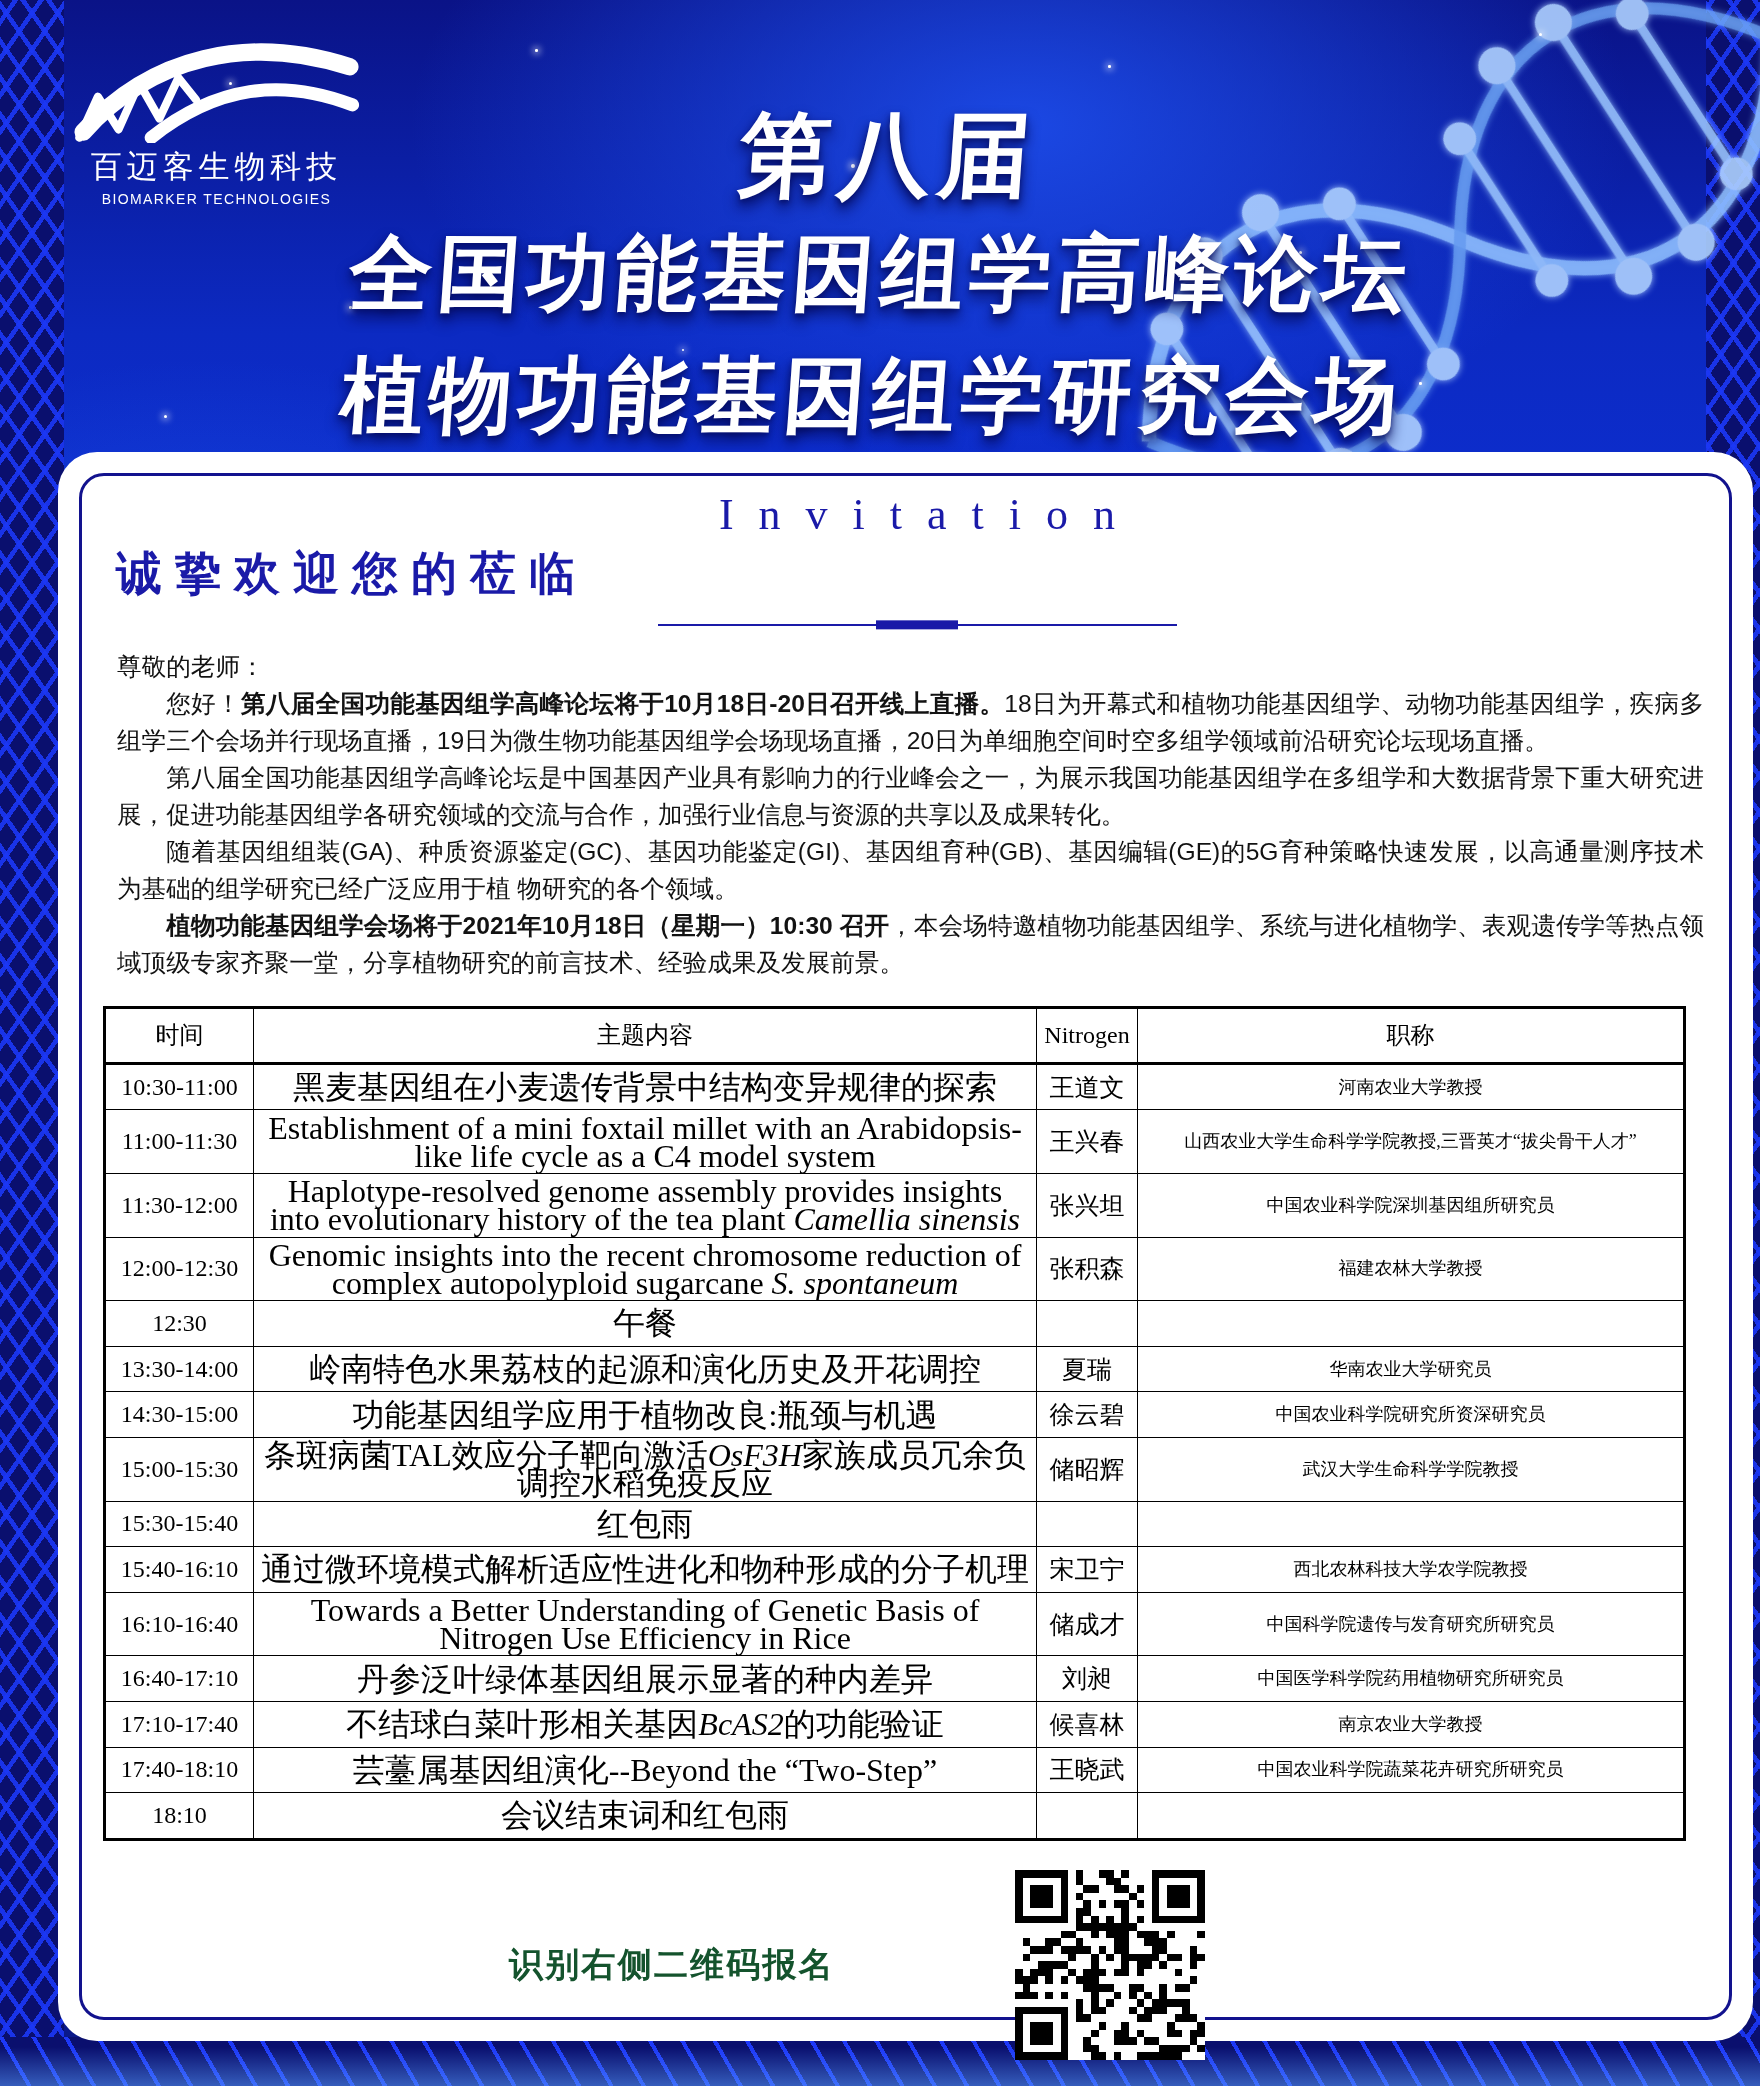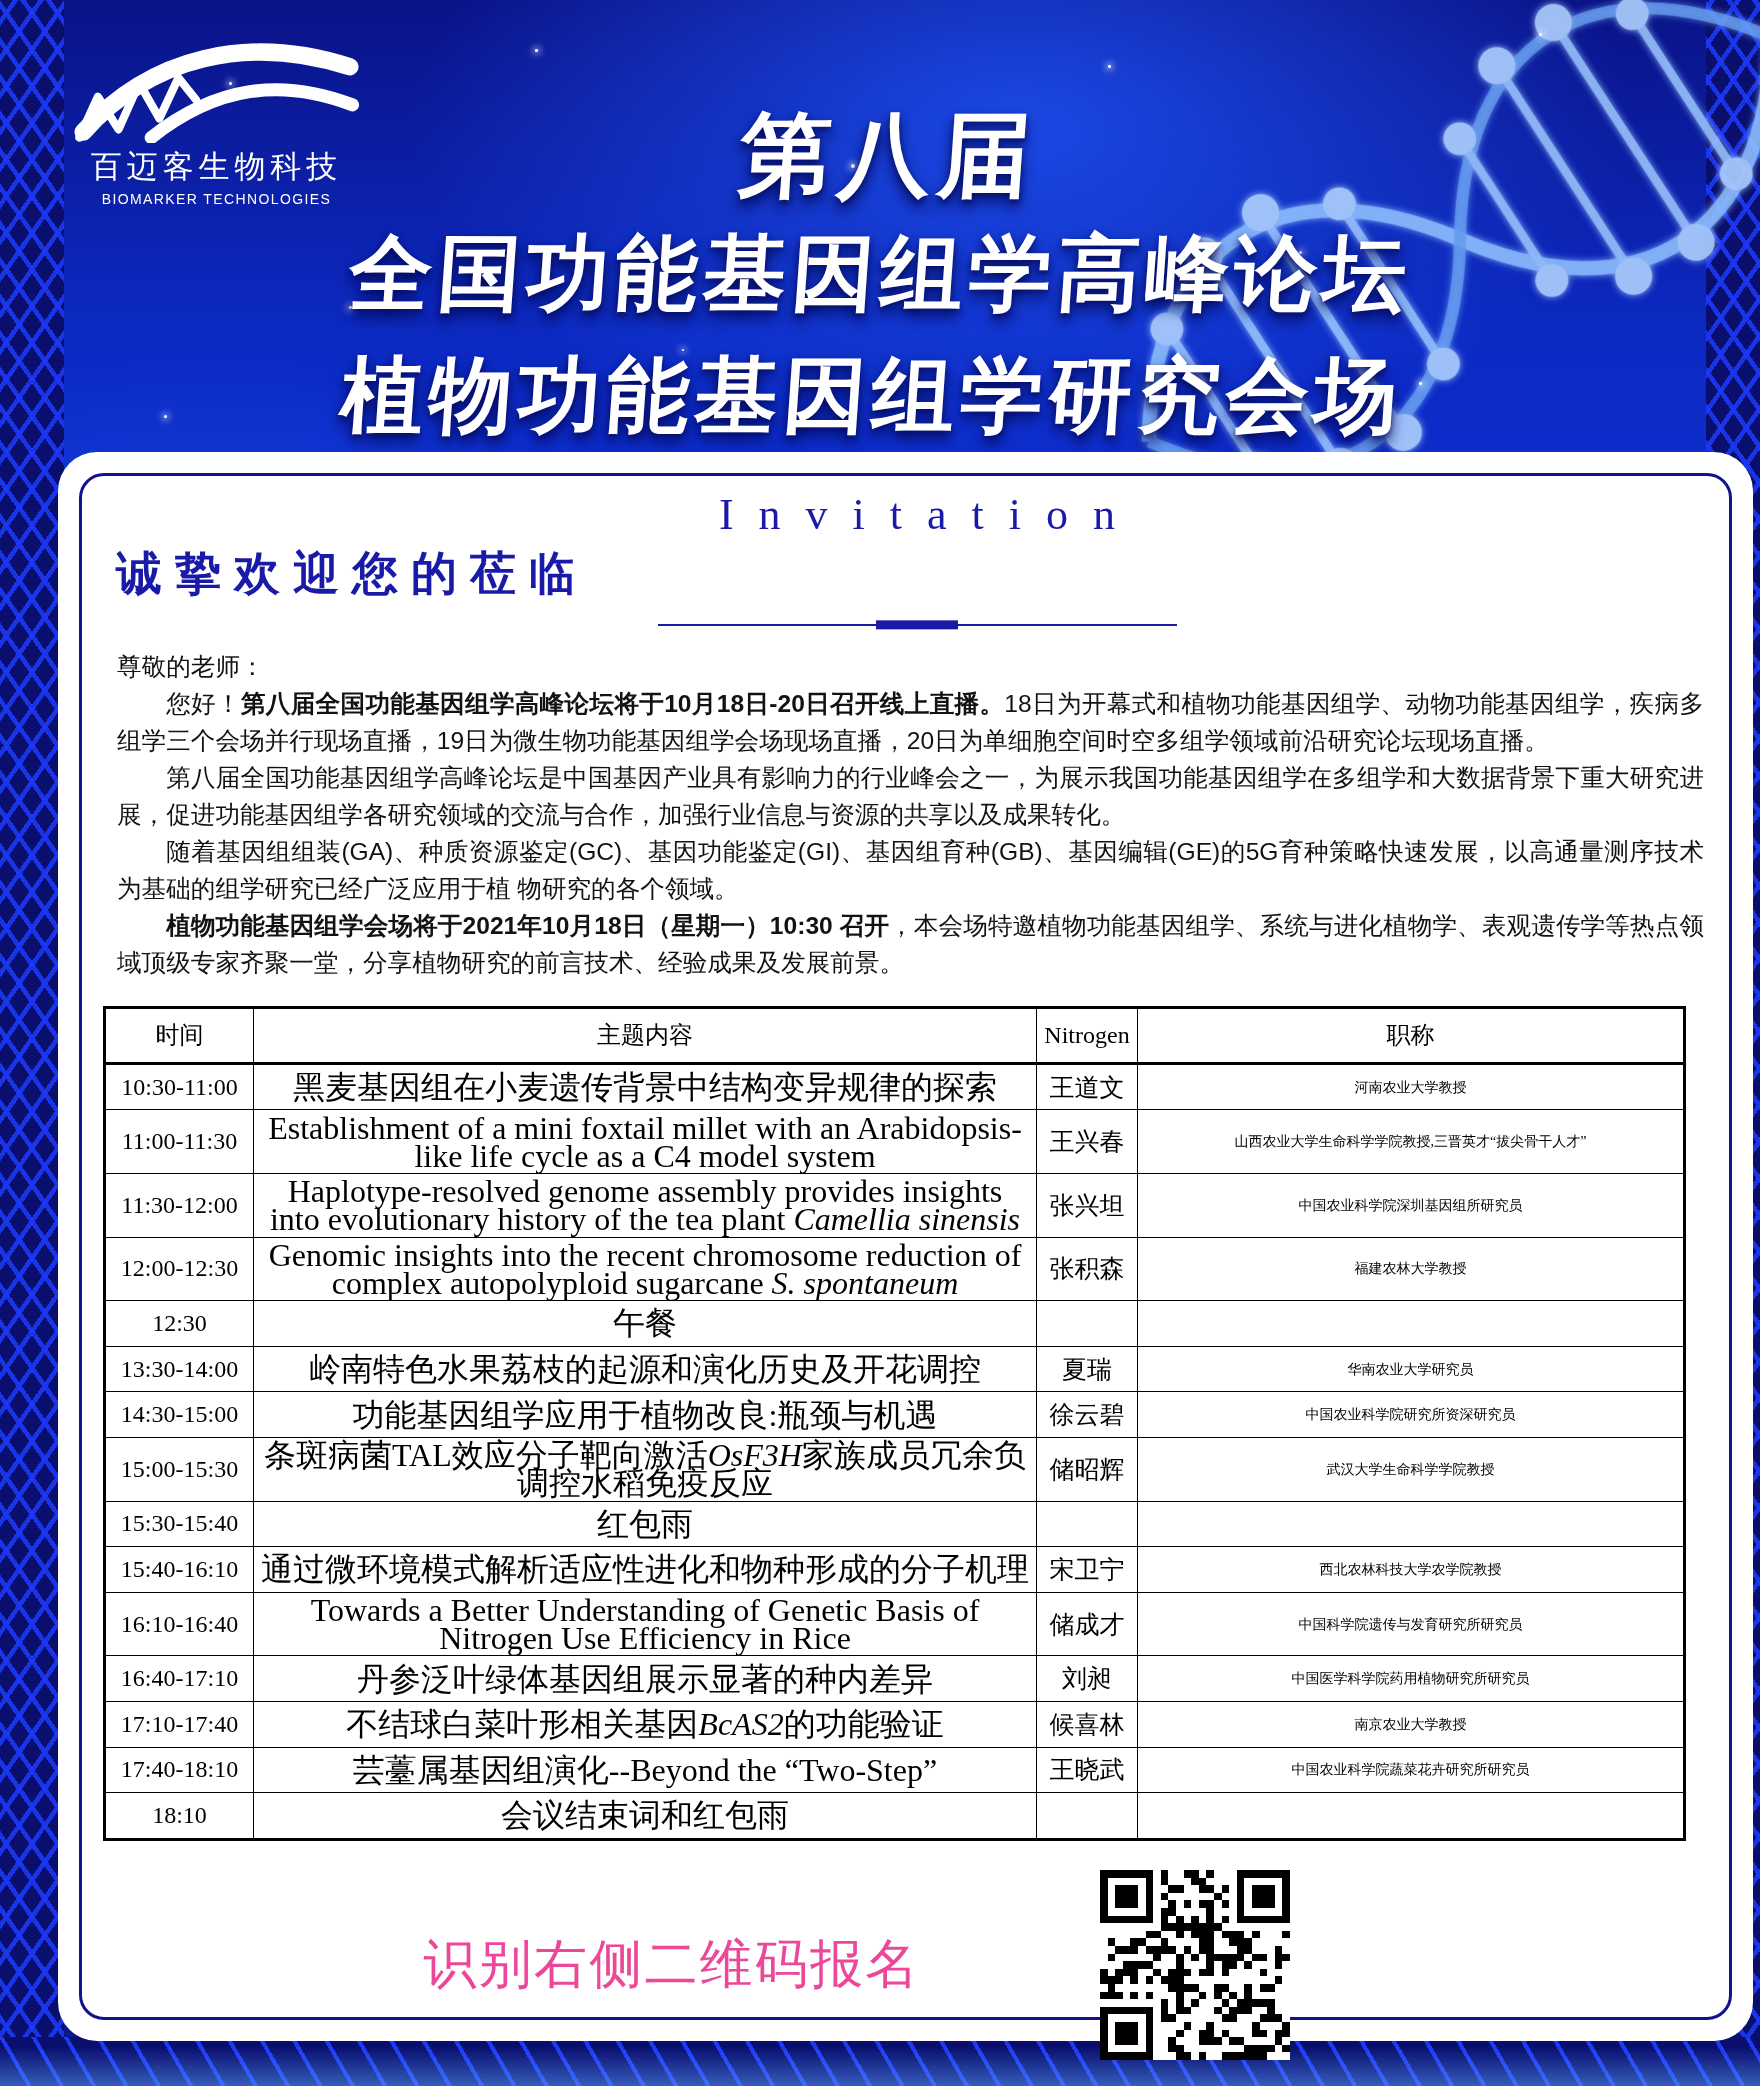--- a/index.html
+++ b/index.html
@@ -57,26 +57,26 @@
   
   table.schedule{border-collapse:collapse;width:1581px;margin-top:25px;table-layout:fixed;
     border:3.3px solid #000;font-family:"Liberation Serif","DejaVu Serif",serif;color:#000;}
   .schedule th,.schedule td{border:1.6px solid #000;text-align:center;vertical-align:middle;
     padding:3.3px 5.5px;overflow:hidden;}
   .schedule thead th{height:46px;font-size:24px;font-weight:500;}
   .schedule td{height:38px;}
   .schedule td.c-time{font-size:24px;white-space:nowrap;}
   .schedule td.c-topic{font-size:32px;line-height:28px;}
   .schedule td.c-speaker{font-size:25px;}
-  .schedule td.c-title{font-size:14px;line-height:25px;}
+  .schedule td.c-title{font-size:18px;line-height:25px;}
   .schedule thead tr{border-bottom:3.8px solid #000;}
   
   .footer-row{display:flex;align-items:center;justify-content:center;gap:180px;
     margin-top:29.5px;transform:translateX(-60px);}
-  .register-text{font-size:53px;font-weight:400;color:#ec4899;letter-spacing:2.2px;}
+  .register-text{font-size:34px;font-weight:700;color:#14532d;letter-spacing:2.2px;}
   .qr{width:190px;height:190px;background:#fff;shape-rendering:crispEdges;}
 </style>
 </head>
 <body>
 
 <div class="poster">
 
   <div class="hatch hatch-left"></div>
   <div class="hatch hatch-right"></div>
   <div class="bottom-band"></div>

